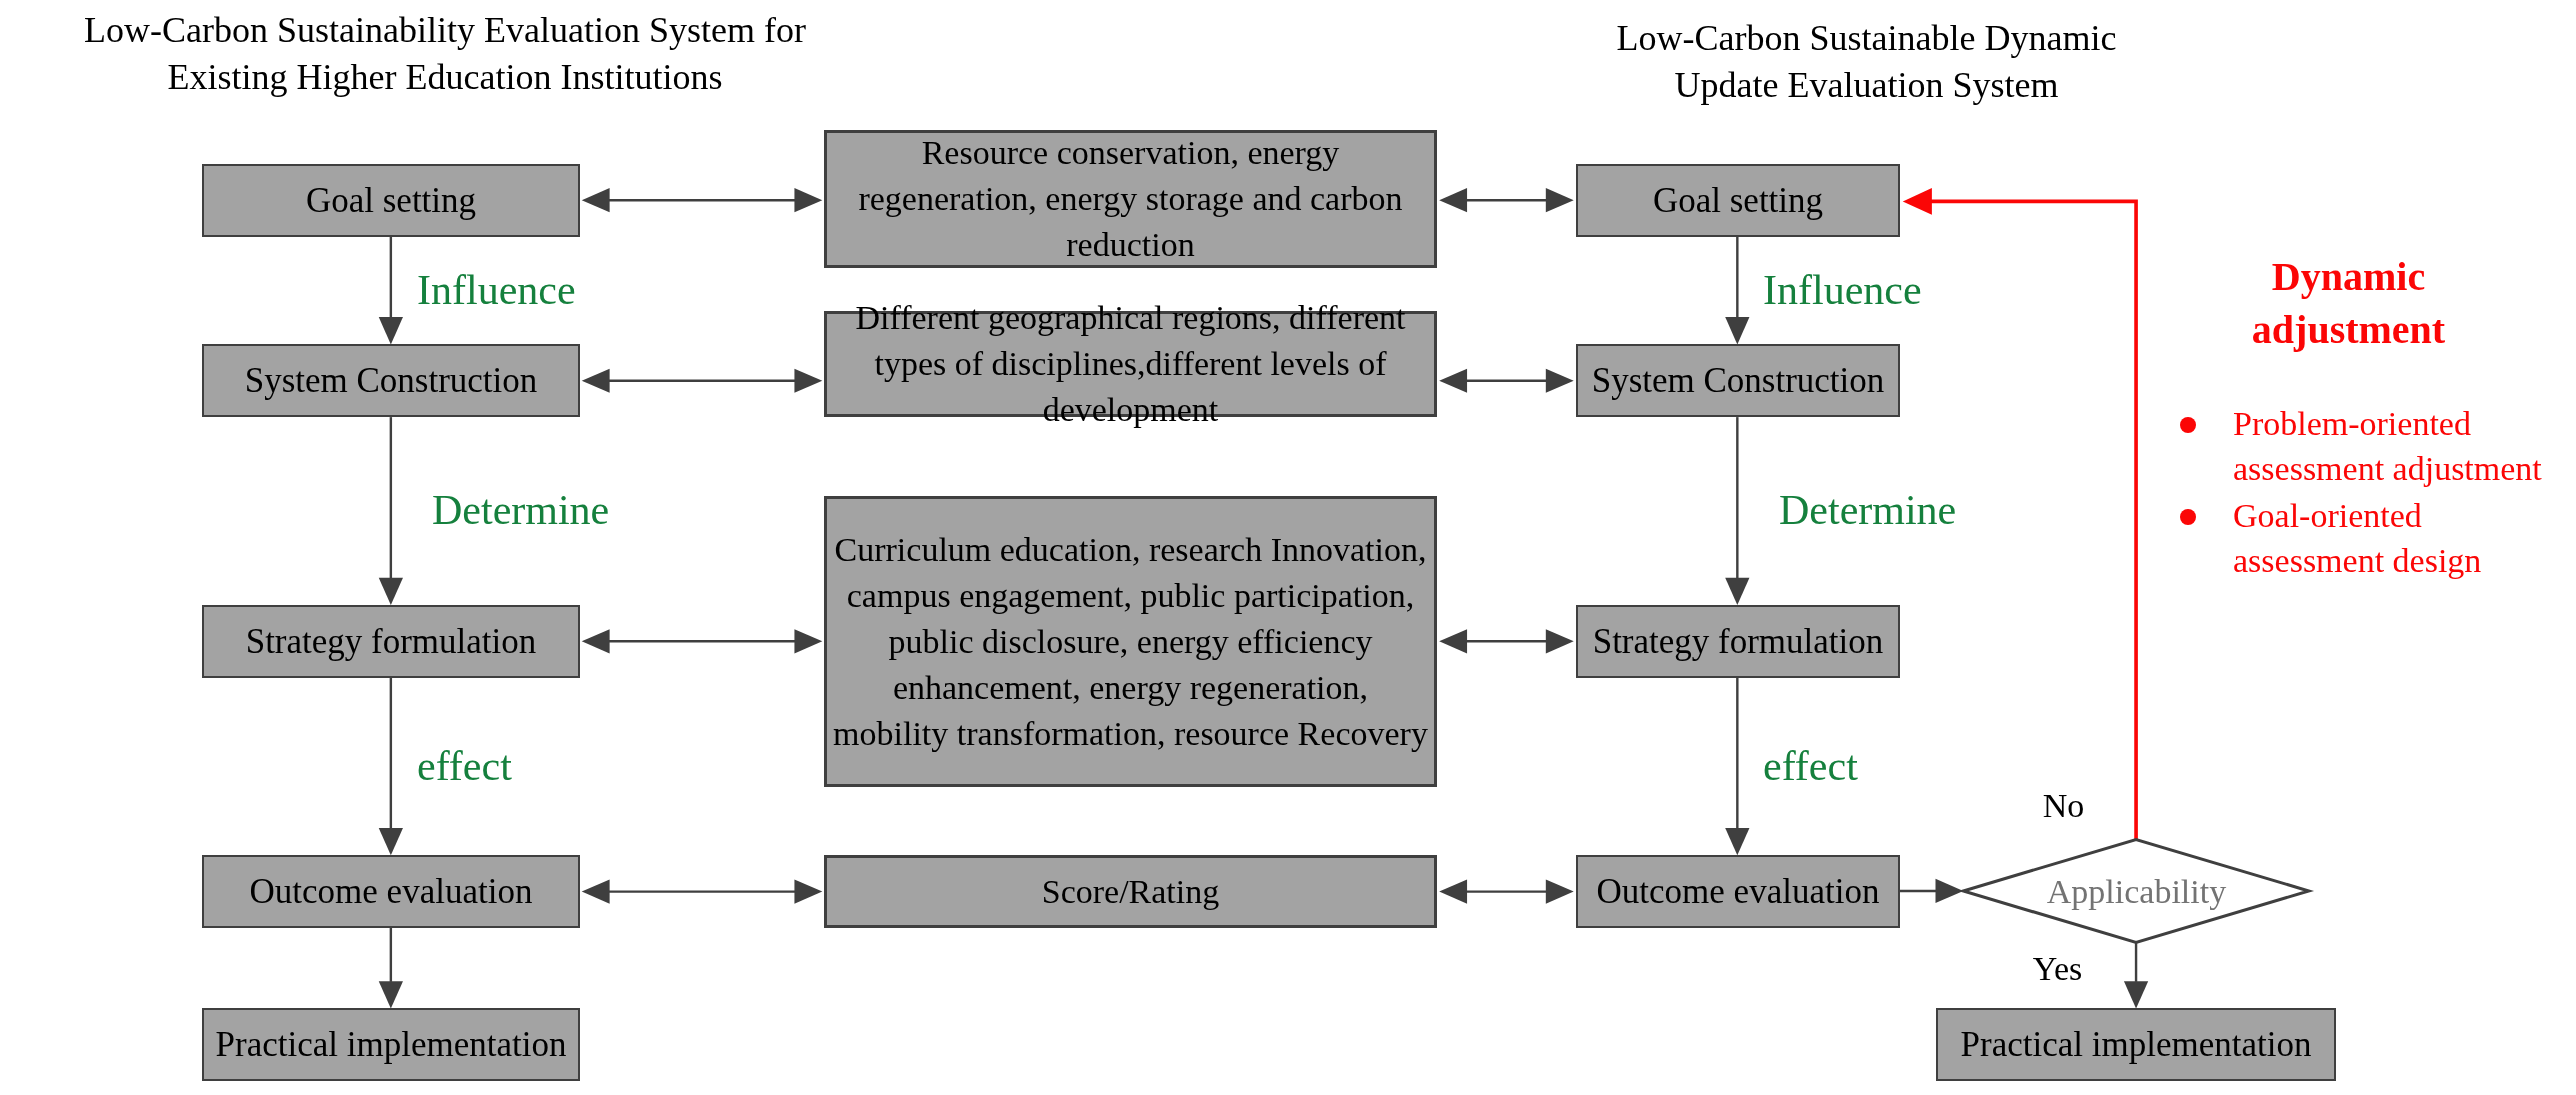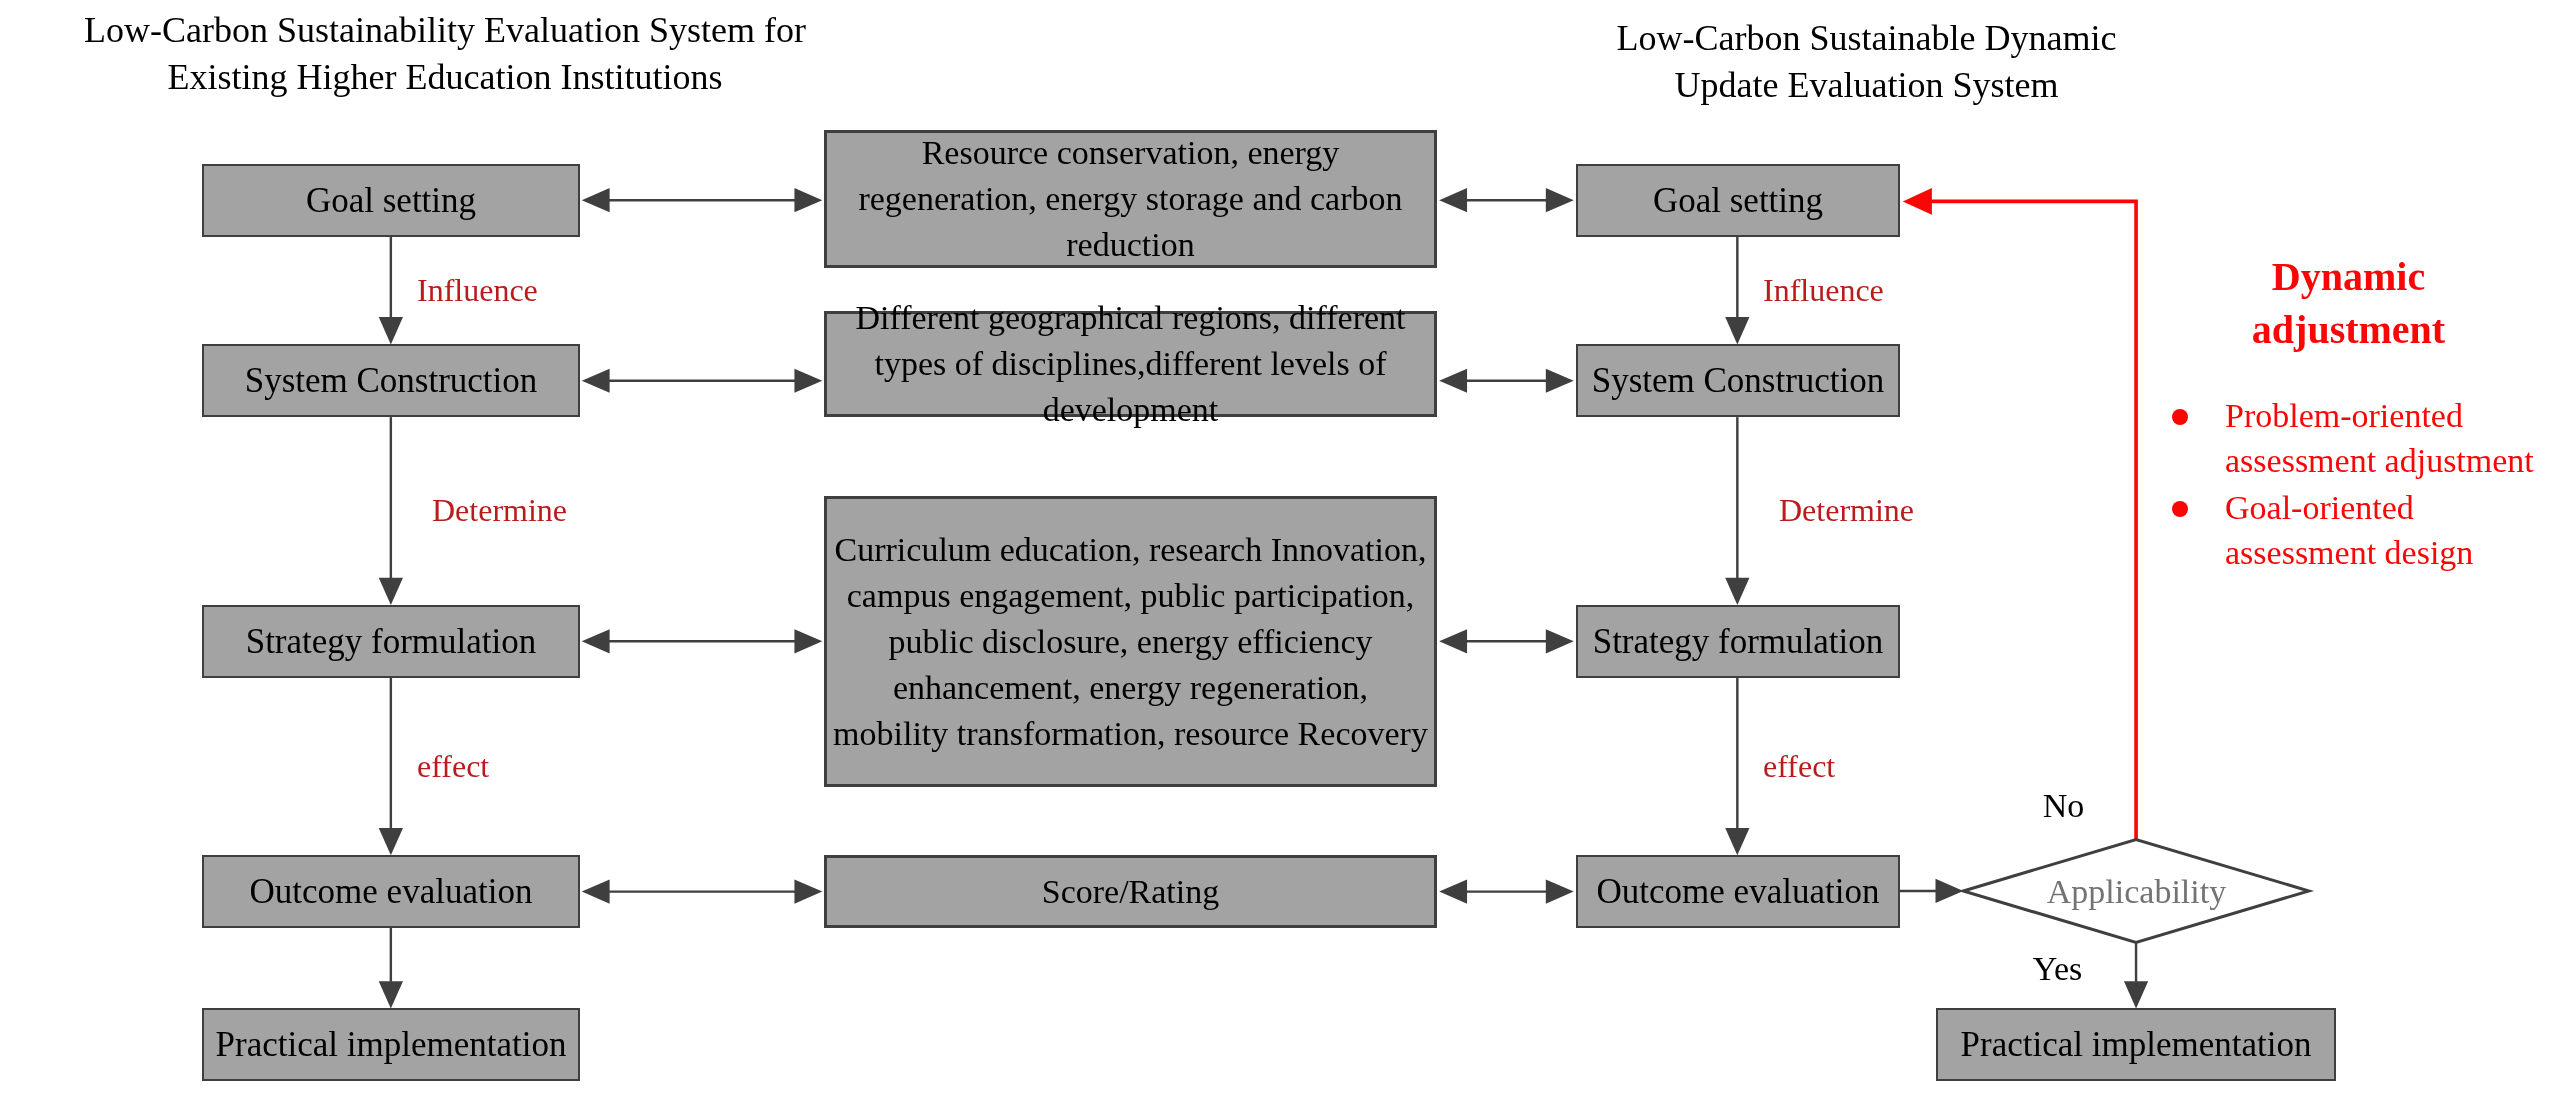--- a/index.html
+++ b/index.html
@@ -15,35 +15,35 @@
     position:absolute;z-index:2;background:#a3a3a3;
     border:2.4px solid #3f3f3f;box-sizing:border-box;
     display:flex;align-items:center;justify-content:center;
     text-align:center;font-size:35px;line-height:44px;color:#000;
   }
   .bridge{border-width:3px;font-size:34px;line-height:46px;padding:0 4.8px;}
   .title{
     position:absolute;z-index:2;text-align:center;font-size:36px;line-height:47px;color:#000;
   }
   .edge-label{
-    position:absolute;z-index:2;font-size:32px;line-height:45px;color:#b91c1c;white-space:nowrap;
+    position:absolute;z-index:2;font-size:42px;line-height:45px;color:#15803d;white-space:nowrap;
   }
   .decision-label{
     position:absolute;z-index:3;text-align:center;font-size:34px;line-height:42px;color:#737373;
   }
   .branch-label{
     position:absolute;z-index:3;font-size:34px;line-height:42px;color:#000;text-align:center;
   }
   .da-heading{
     position:absolute;z-index:2;left:2182px;top:250px;width:333px;
     text-align:center;font-size:40px;line-height:53px;font-weight:bold;color:#fb0606;
   }
   .da-list{
     position:absolute;z-index:2;left:2157px;top:389px;width:403px;
-    margin:4px;padding:0;list-style:none;
+    margin:12px;padding:0;list-style:none;
   }
   .da-list li{
     position:relative;box-sizing:border-box;width:100%;
     padding-left:64px;margin-bottom:2.4px;
     font-size:34px;line-height:45px;color:#fb0606;
   }
   .da-list li .dot{
     position:absolute;left:11px;top:15.8px;width:15.8px;height:15.8px;
     border-radius:50%;background:#fb0606;
   }

